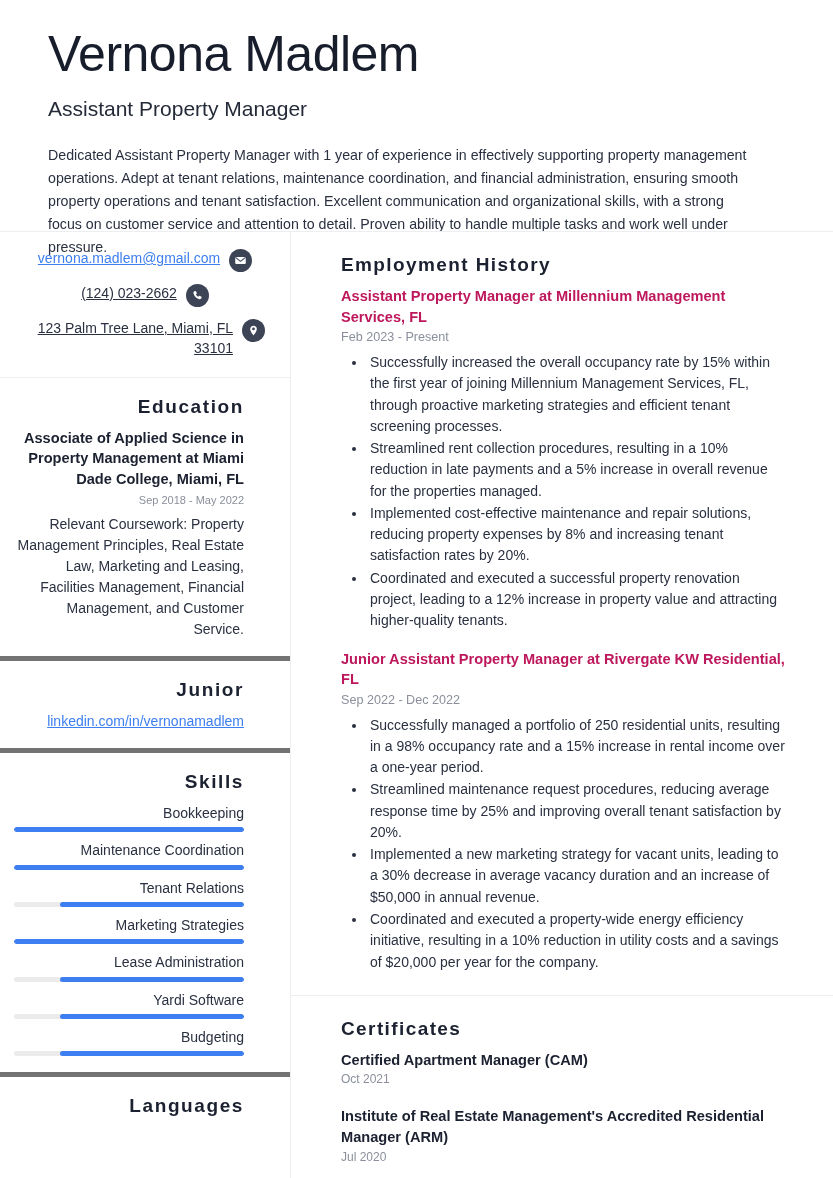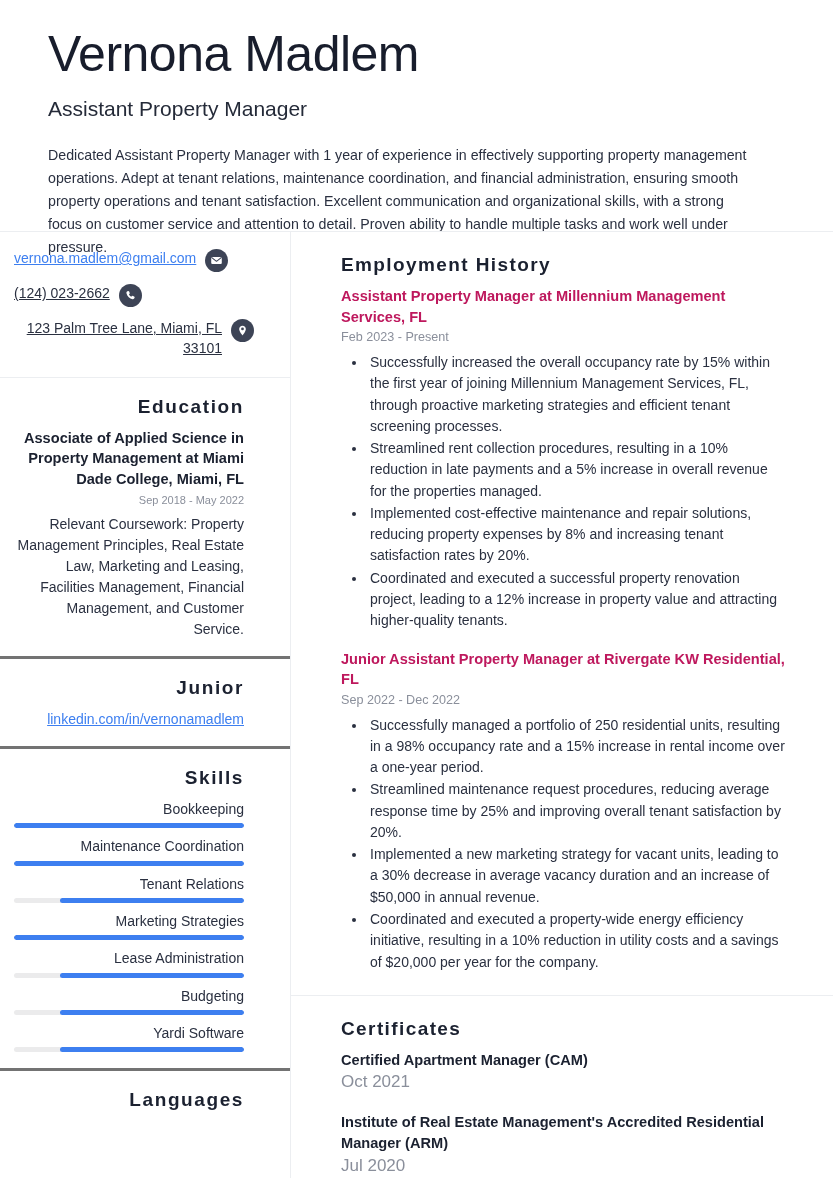--- a/index.html
+++ b/index.html
@@ -62,21 +62,21 @@
     flex-direction: column;
   }
   .col-right {
     width: 542px;
     display: flex;
     flex-direction: column;
   }
 
   .block {
     padding: 18px 46px 16px 14px;
-    border-bottom: 3px solid #737373;
+    border-bottom: 5px solid #737373;
   }
   .block:last-child { border-bottom: none; }
   .col-left .block { text-align: right; }
 
   .block-right {
     padding: 22px 48px 20px 50px;
     border-bottom: 1px solid #eceef1;
   }
   .block-right:last-child { border-bottom: none; }
 
@@ -94,21 +94,21 @@
     letter-spacing: 1.4px;
     color: #1b2130;
     margin-bottom: 10px;
   }
 
   
   .contact-block { padding: 16px 14px 16px 14px; border-bottom: 1px solid #eceef1; }
   .contact-row {
     display: flex;
     align-items: flex-start;
-    justify-content: flex-start;
+    justify-content: center;
     gap: 9px;
     margin-bottom: 11px;
   }
   .contact-row:last-child { margin-bottom: 2px; }
   .contact-text {
     font-size: 14px;
     color: #2a3040;
     text-align: right;
     line-height: 1.45;
     max-width: 208px;
@@ -209,21 +209,21 @@
   }
   .cert { margin-bottom: 20px; }
   .cert:last-child { margin-bottom: 6px; }
   .cert-name {
     font-size: 14.6px;
     font-weight: 700;
     color: #1b2130;
     line-height: 1.42;
   }
   .cert-date {
-    font-size: 17px;
+    font-size: 12px;
     color: #8a8f9b;
     margin-top: 2px;
   }
   .grow { flex: 1 1 auto; }
 </style>
 </head>
 <body>
 
 <div class="page">
 
@@ -307,27 +307,27 @@
                 <div class="skill-fill" style="width: 100%;"></div>
               </div>
             </div>
             <div class="skill">
               <div class="skill-name">Lease Administration</div>
               <div class="skill-bar">
                 <div class="skill-fill" style="width: 80%;"></div>
               </div>
             </div>
             <div class="skill">
+              <div class="skill-name">Yardi Software</div>
+              <div class="skill-bar">
+                <div class="skill-fill" style="width: 80%;"></div>
+              </div>
+            </div>
+            <div class="skill">
               <div class="skill-name">Budgeting</div>
-              <div class="skill-bar">
-                <div class="skill-fill" style="width: 80%;"></div>
-              </div>
-            </div>
-            <div class="skill">
-              <div class="skill-name">Yardi Software</div>
               <div class="skill-bar">
                 <div class="skill-fill" style="width: 80%;"></div>
               </div>
             </div>
           </div>
       </div>
 
       <div class="block grow">
         <div class="sec-head">Languages</div>
       </div>

